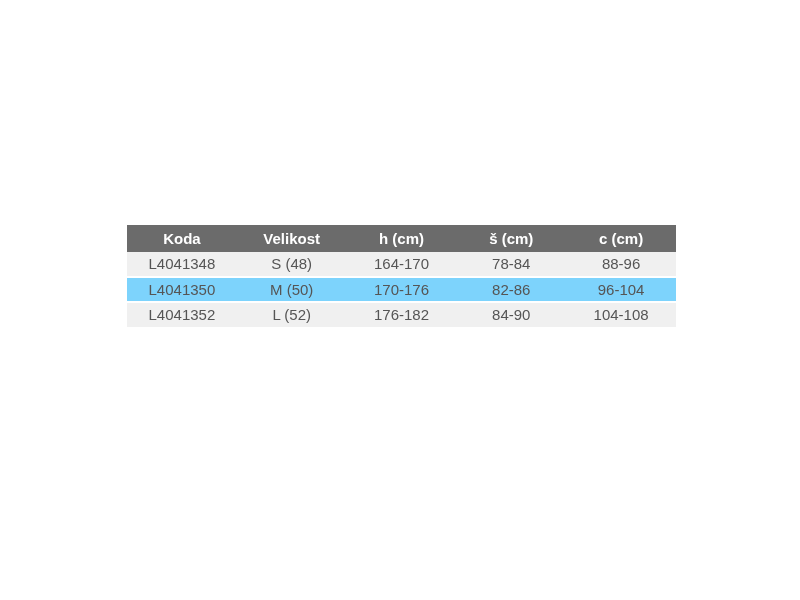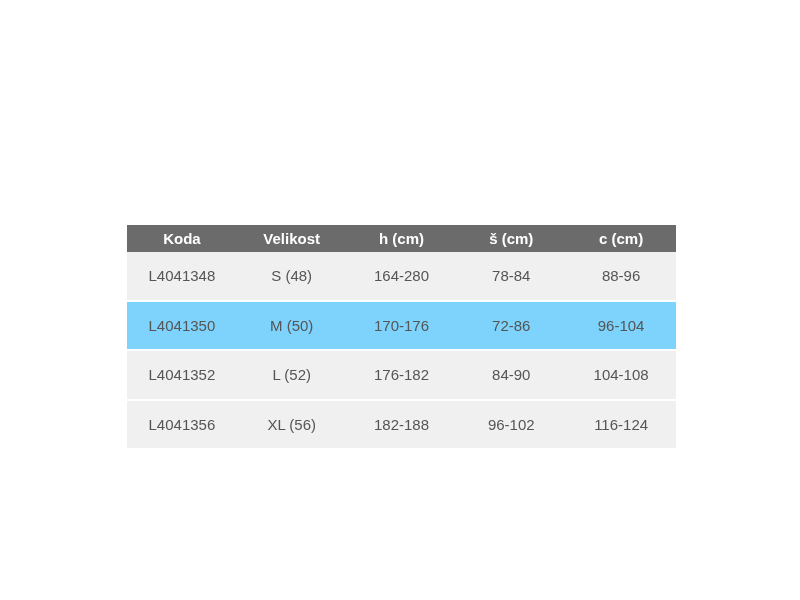--- a/index.html
+++ b/index.html
@@ -38,21 +38,21 @@
     height: 27px;
     text-align: center;
     vertical-align: middle;
     padding: 0;
   }
   table.size-table td {
     color: #555555;
     height: 23.6px;
     text-align: center;
     vertical-align: middle;
-    padding: 12px;
+    padding: 0;
     border-bottom: 2px solid #ffffff;
     font-weight: 400;
   }
   tr.row-light td { background: #f0f0f0; }
   tr.row-dark td  { background: #7dd3fc; }
 </style>
 </head>
 <body>
 
 <div class="canvas">
@@ -64,41 +64,34 @@
           <th>Velikost</th>
           <th>h (cm)</th>
           <th>š (cm)</th>
           <th>c (cm)</th>
         </tr>
       </thead>
       <tbody>
         <tr class="row-light">
           <td>L4041348</td>
           <td>S (48)</td>
-          <td>164-280</td>
+          <td>164-170</td>
           <td>78-84</td>
           <td>88-96</td>
         </tr>
         <tr class="row-dark">
           <td>L4041350</td>
           <td>M (50)</td>
           <td>170-176</td>
-          <td>72-86</td>
+          <td>82-86</td>
           <td>96-104</td>
         </tr>
         <tr class="row-light">
           <td>L4041352</td>
           <td>L (52)</td>
           <td>176-182</td>
           <td>84-90</td>
           <td>104-108</td>
         </tr>
-        <tr class="row-light">
-          <td>L4041356</td>
-          <td>XL (56)</td>
-          <td>182-188</td>
-          <td>96-102</td>
-          <td>116-124</td>
-        </tr>
       </tbody>
     </table>
   </div>
 </div>
 
 </body></html>

